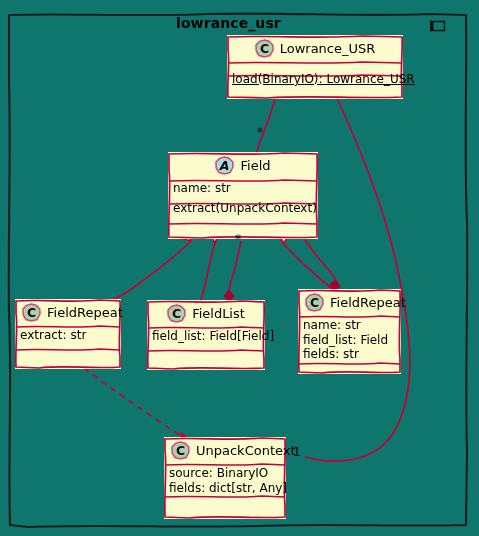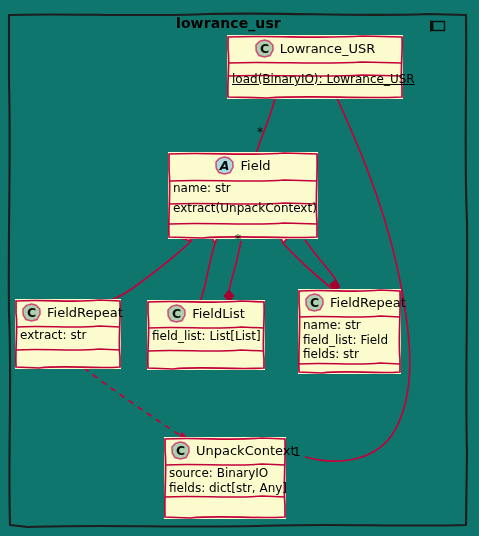--- a/index.html
+++ b/index.html
@@ -271,21 +271,21 @@
       <div class="cls-head">
         <span class="badge">
           <svg width="19" height="19" viewBox="0 0 19 19">
             <path d="M9.5,1 L14,2.2 L17.8,6 L18,11 L15,16.5 L9.5,18 L4,16.5 L1.2,12 L1,6 L4.5,2.4 Z" fill="#adcfad" stroke="#cf4876" stroke-width="1.5"></path>
             <text x="9.5" y="14.2" text-anchor="middle" font-family="DejaVu Sans, sans-serif" font-size="12.5" font-weight="bold" fill="#0b0b0b">C</text>
           </svg>
         </span>
         <span class="cls-name">FieldList</span>
       </div>
       <div class="compartment">
-        <div class="member">field_list: List[List]</div>
+        <div class="member">field_list: Field[Field]</div>
       </div>
       <div class="compartment empty-comp"></div>
     </div>
   </div>
 
   <div class="cls" style="left:298px; top:289px; width:103px; height:85px;">
     <svg class="cls-svg" width="103" height="85">
       <path d="M1,2 C30,0 56,4 82,1 L102,2 C103,24 100,50 102,70 L102,83
                C76,85 50,81 24,84 L1,83 C0,60 3,32 1,14 Z" fill="#fbfbcd" stroke="#c4003a" stroke-width="1.7"></path>
       <path d="M1,28 C30,26 56,30 82,27 L102,28" fill="none" stroke="#c4003a" stroke-width="1.5"></path>

